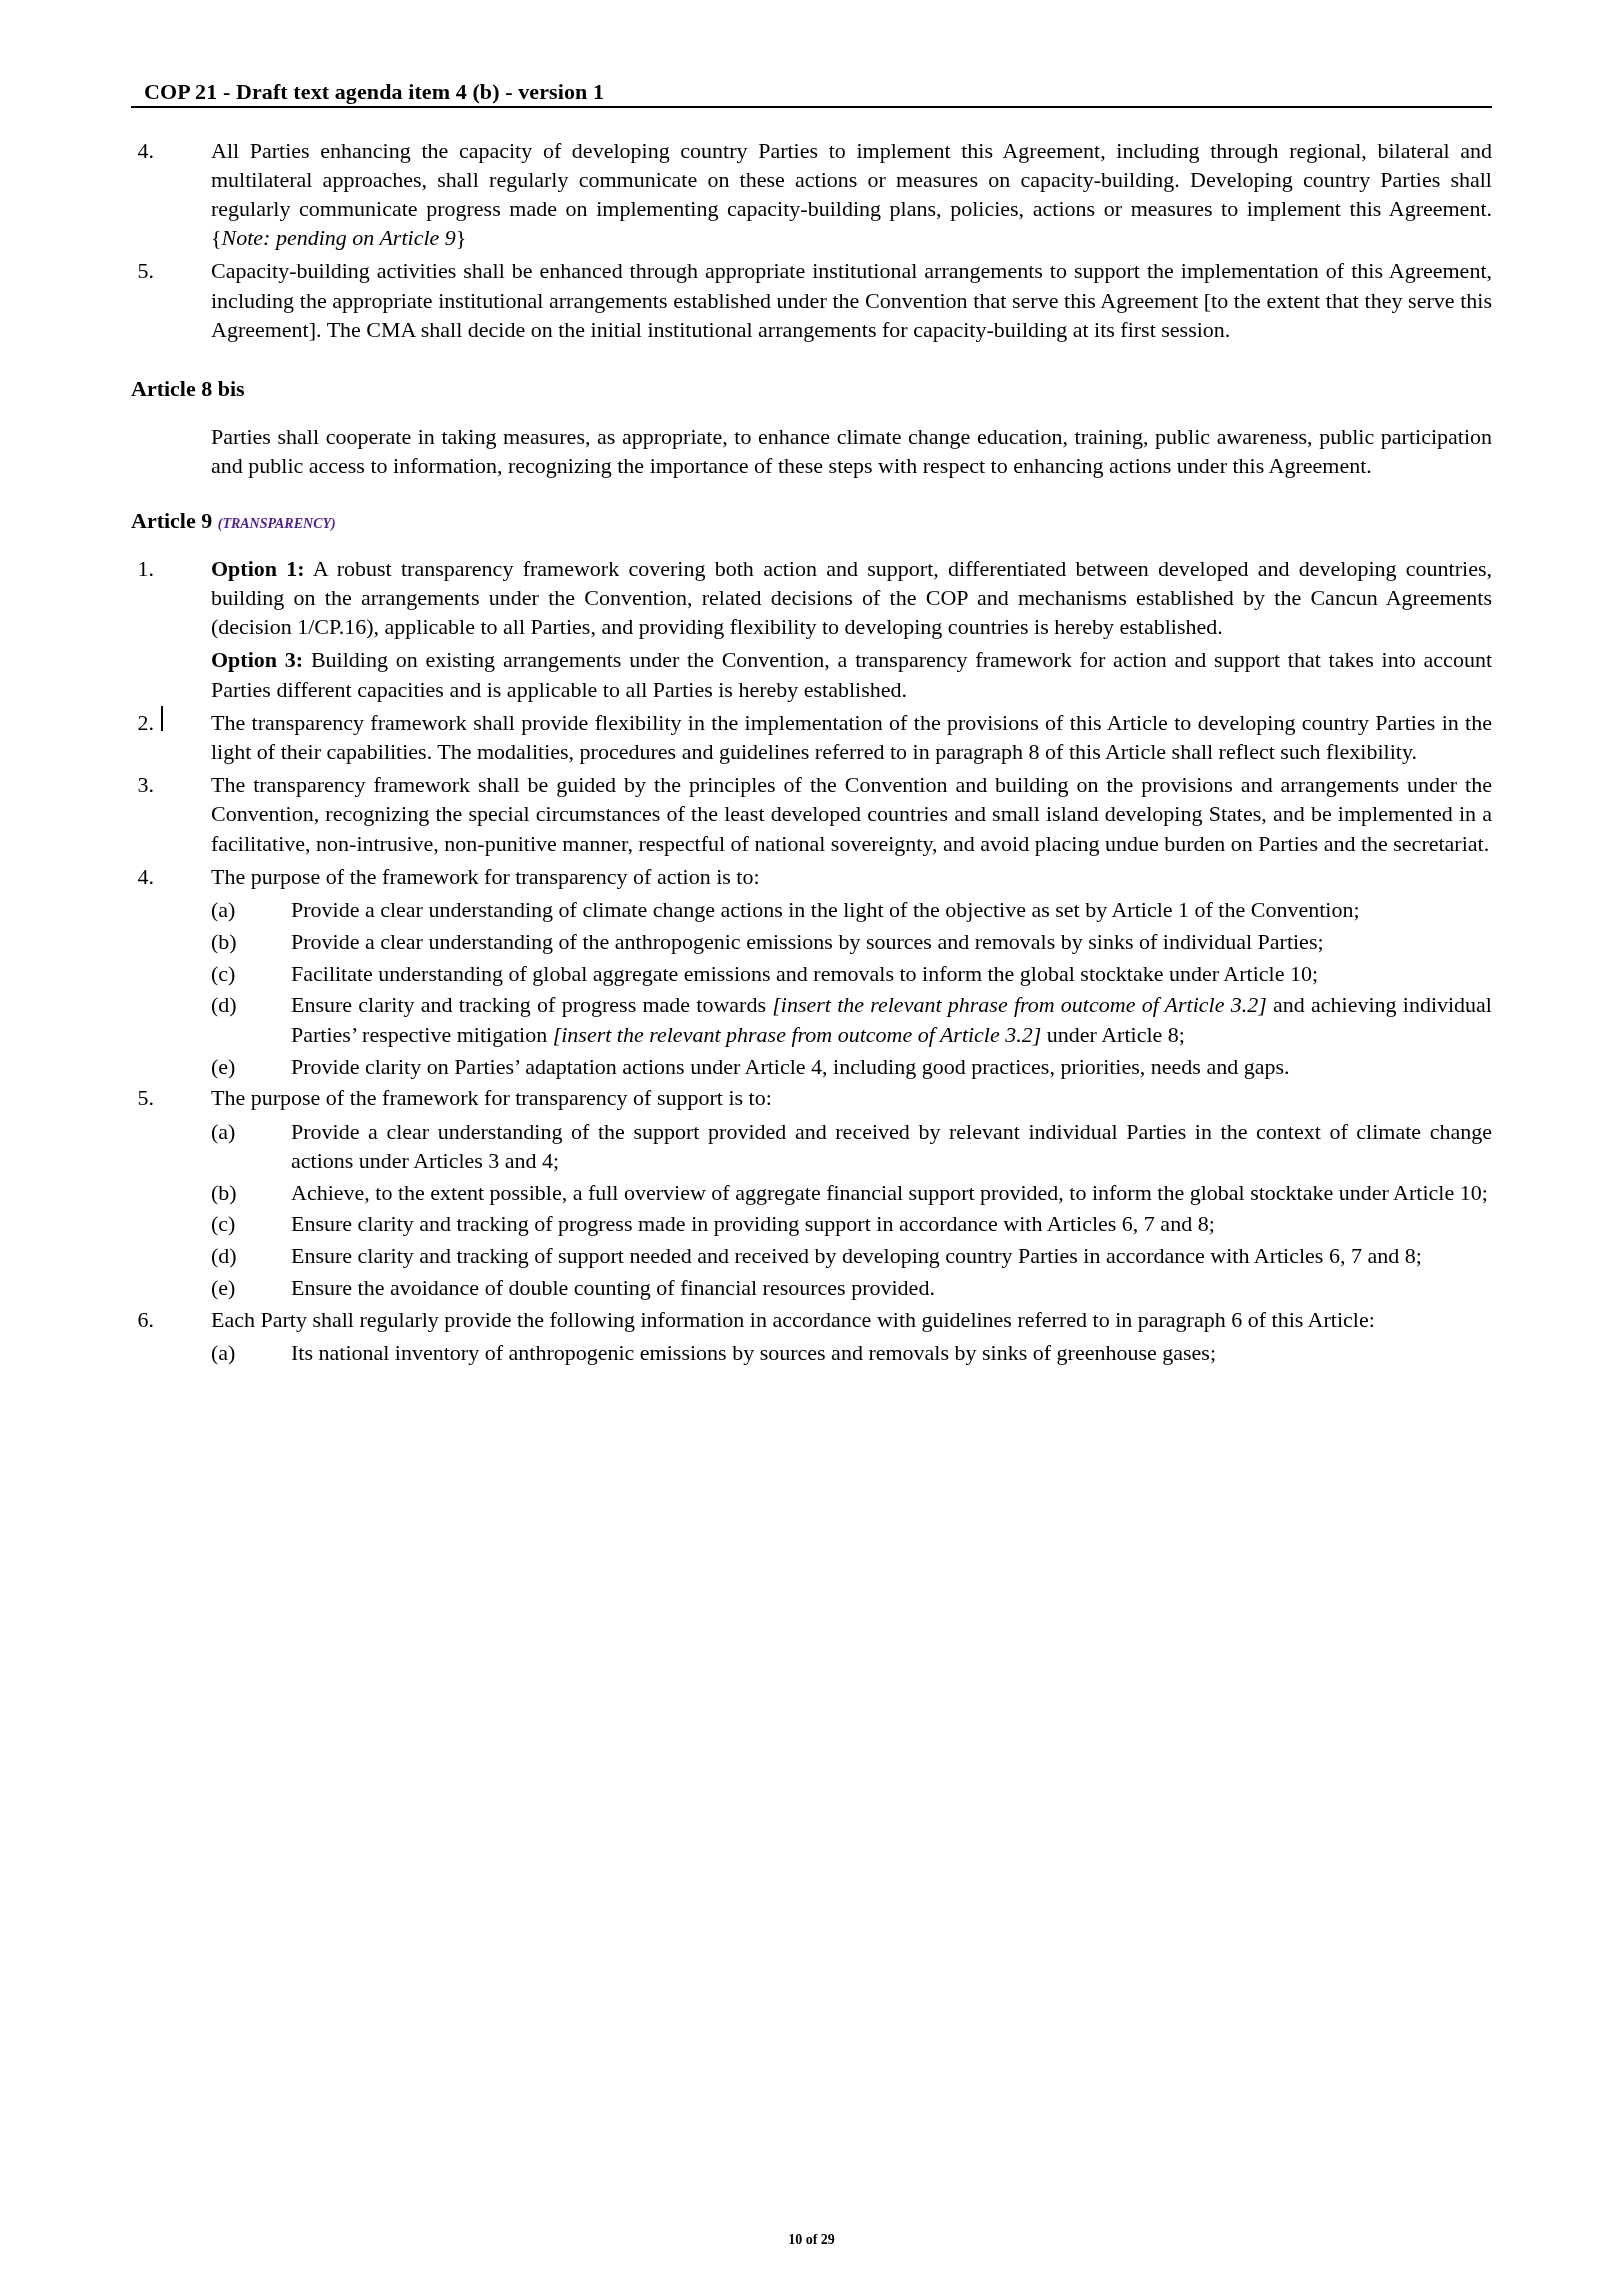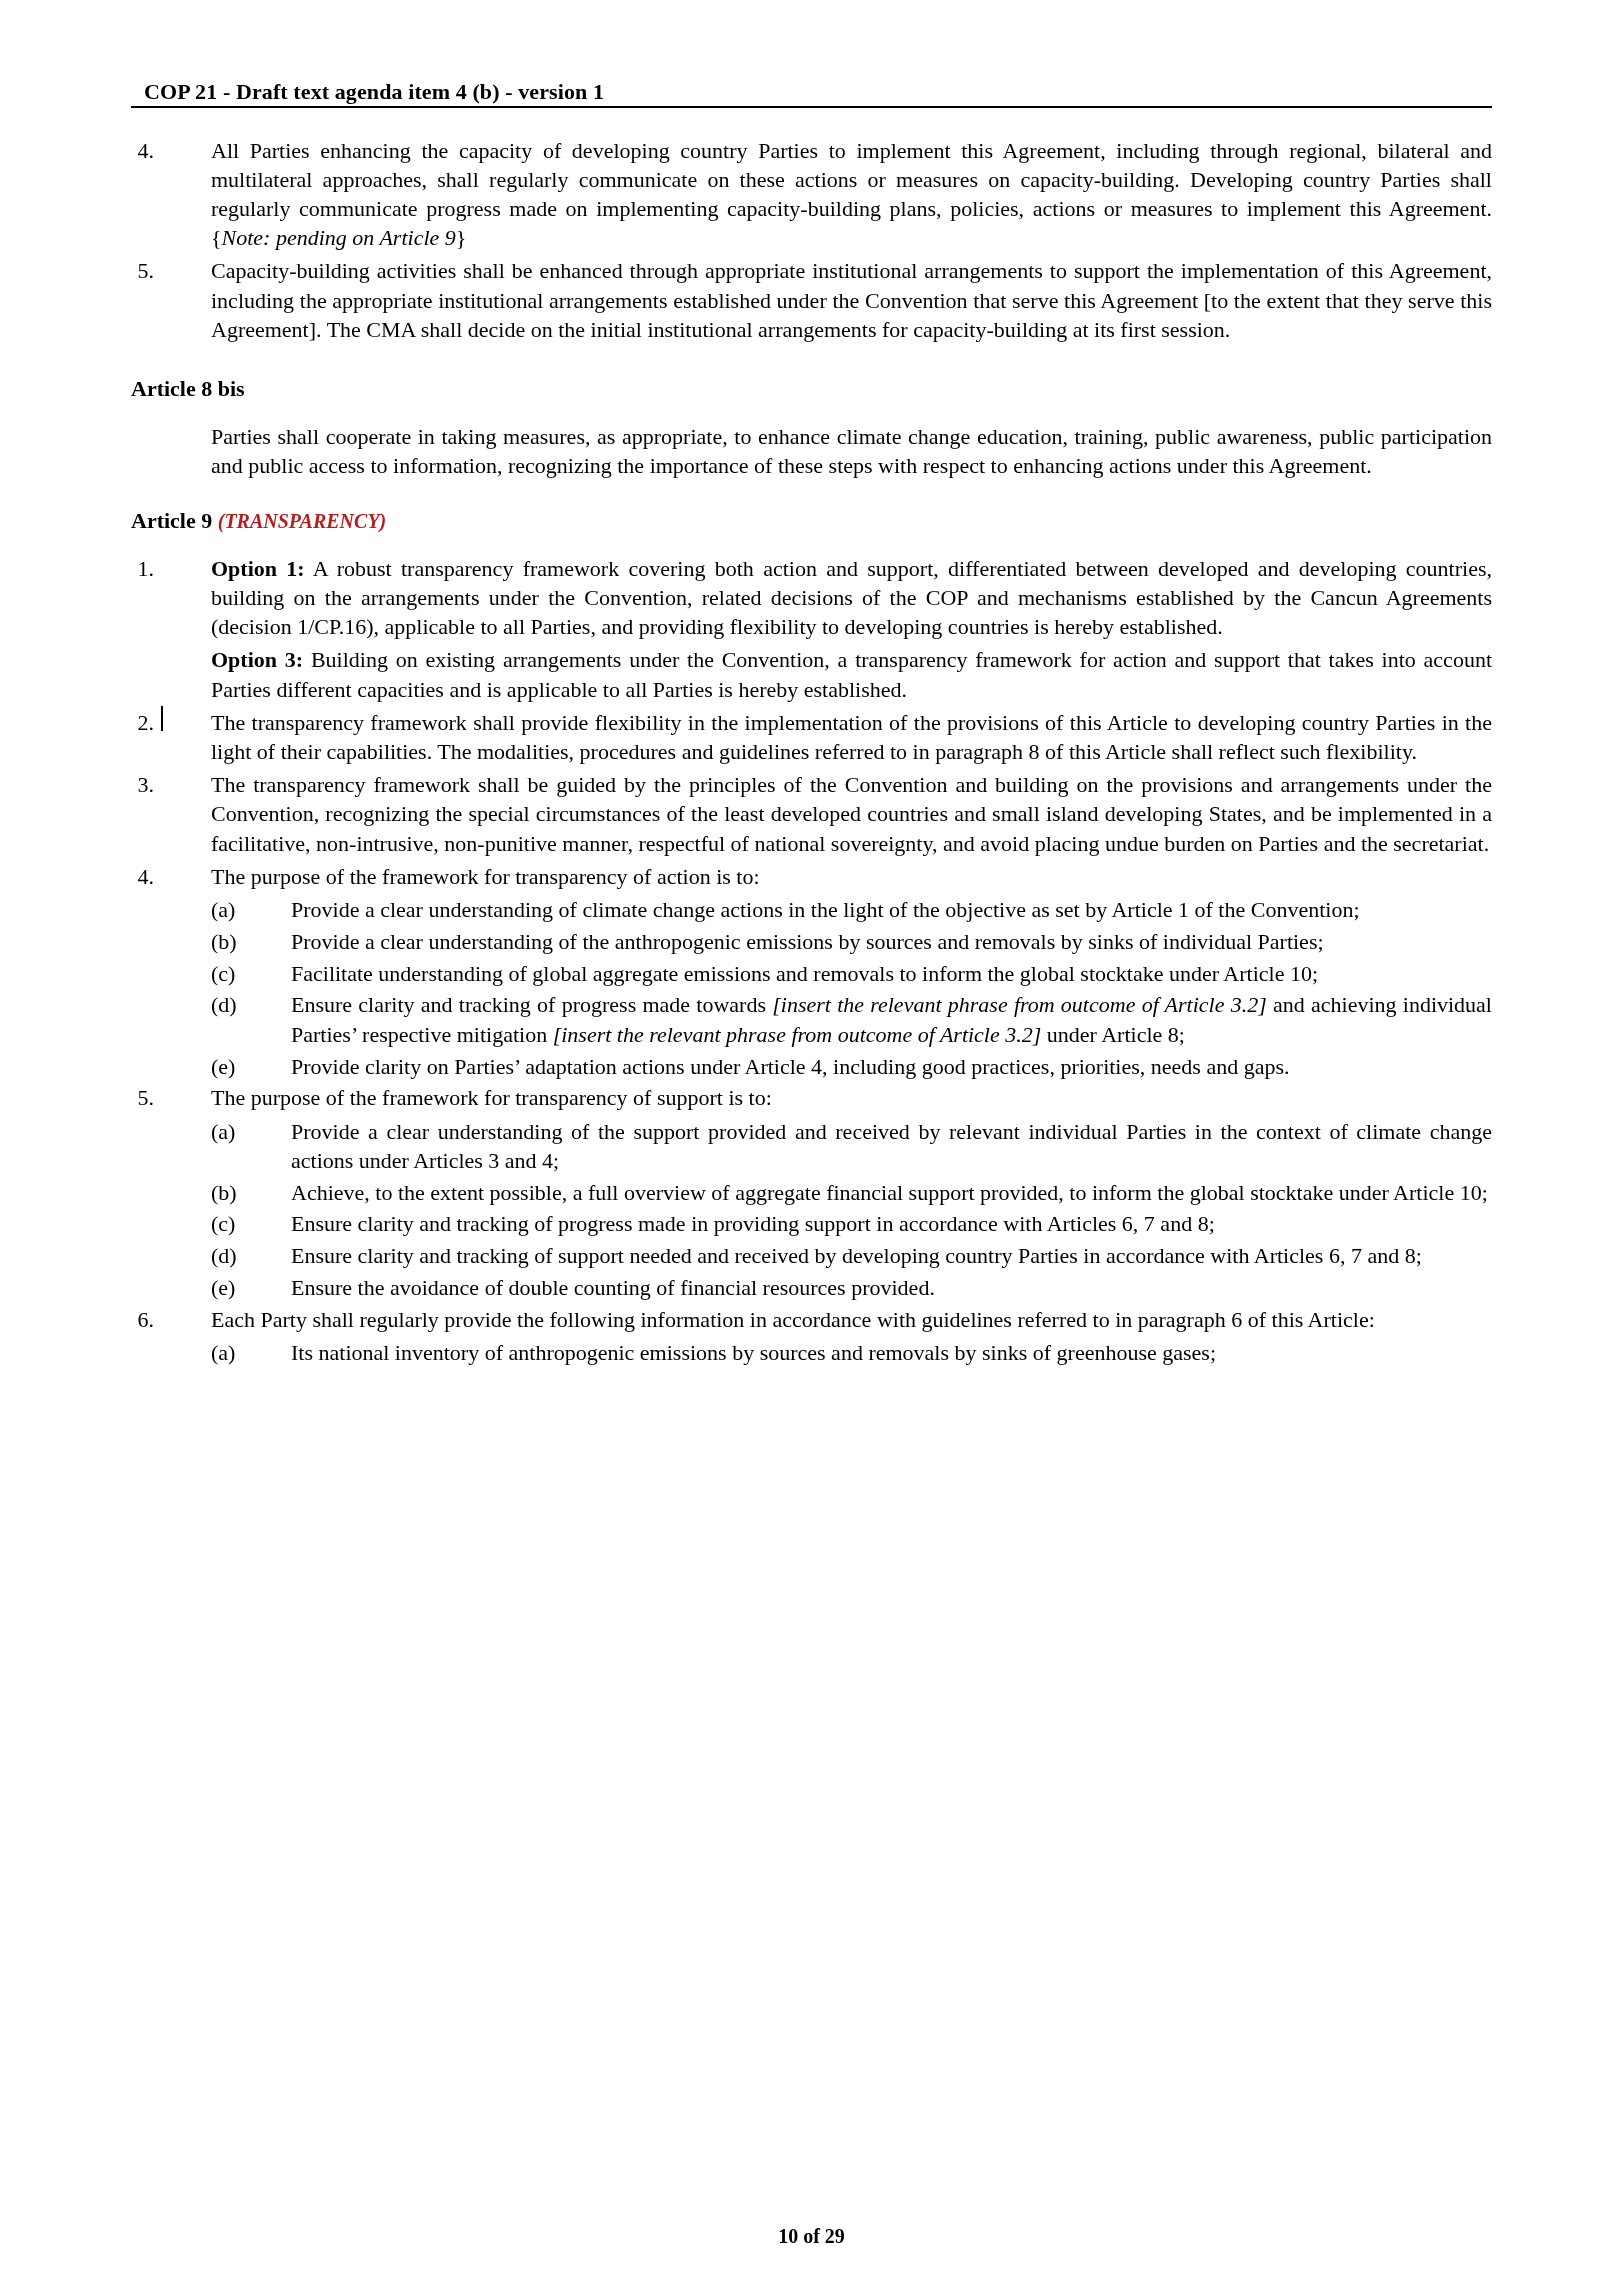--- a/index.html
+++ b/index.html
@@ -77,39 +77,39 @@
   .article-title {
     text-align: left;
     font-weight: bold;
     font-size: 22px;
     margin-top: 30px;
     margin-bottom: 18.3px;
   }
   .article-title .paren {
     font-weight: bold;
     font-style: italic;
-    color: #b91c1c;
-    font-size: 20px;
+    color: #4c1d95;
+    font-size: 14px;
   }
   .article-title.tight-top {
     margin-top: 26px;
   }
   .option-label {
     font-weight: bold;
   }
   i, .ital {
     font-style: italic;
   }
   .footer {
     position: absolute;
     left: 0;
     right: 0;
     bottom: 47px;
     text-align: center;
-    font-size: 20px;
+    font-size: 14px;
     font-weight: bold;
     font-family: "Liberation Serif", serif;
   }
   
   .caret {
     position: absolute;
     width: 2px;
     background: #000;
     height: 25px;
   }

